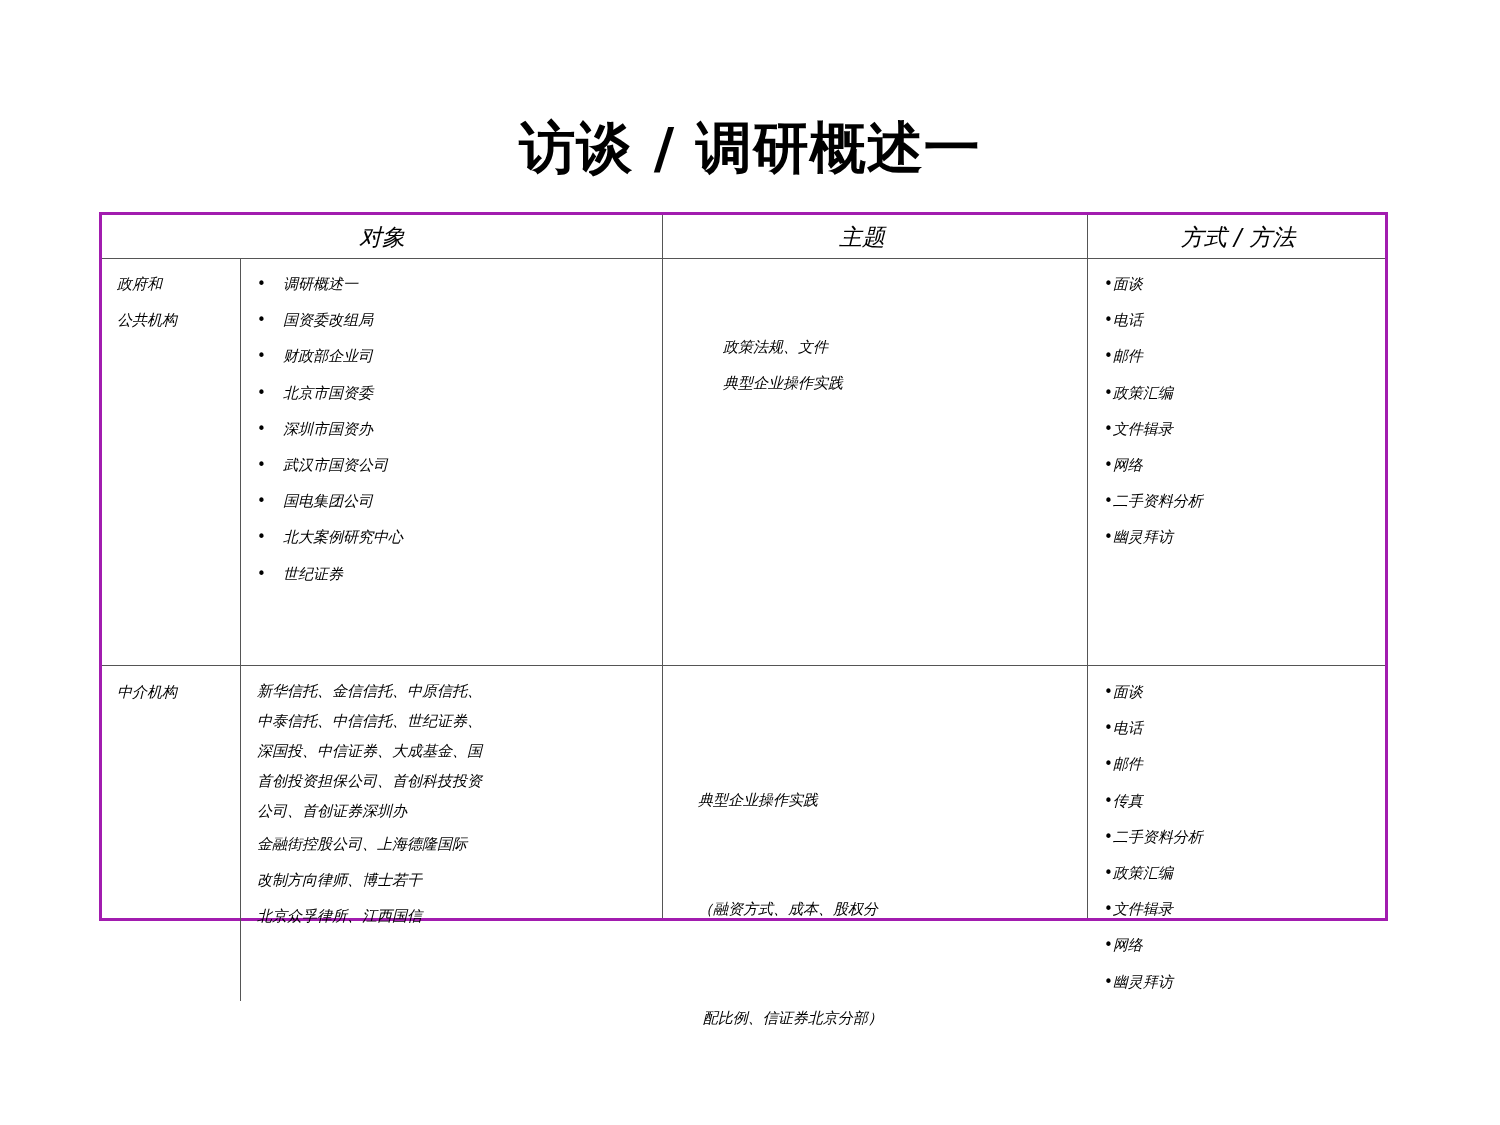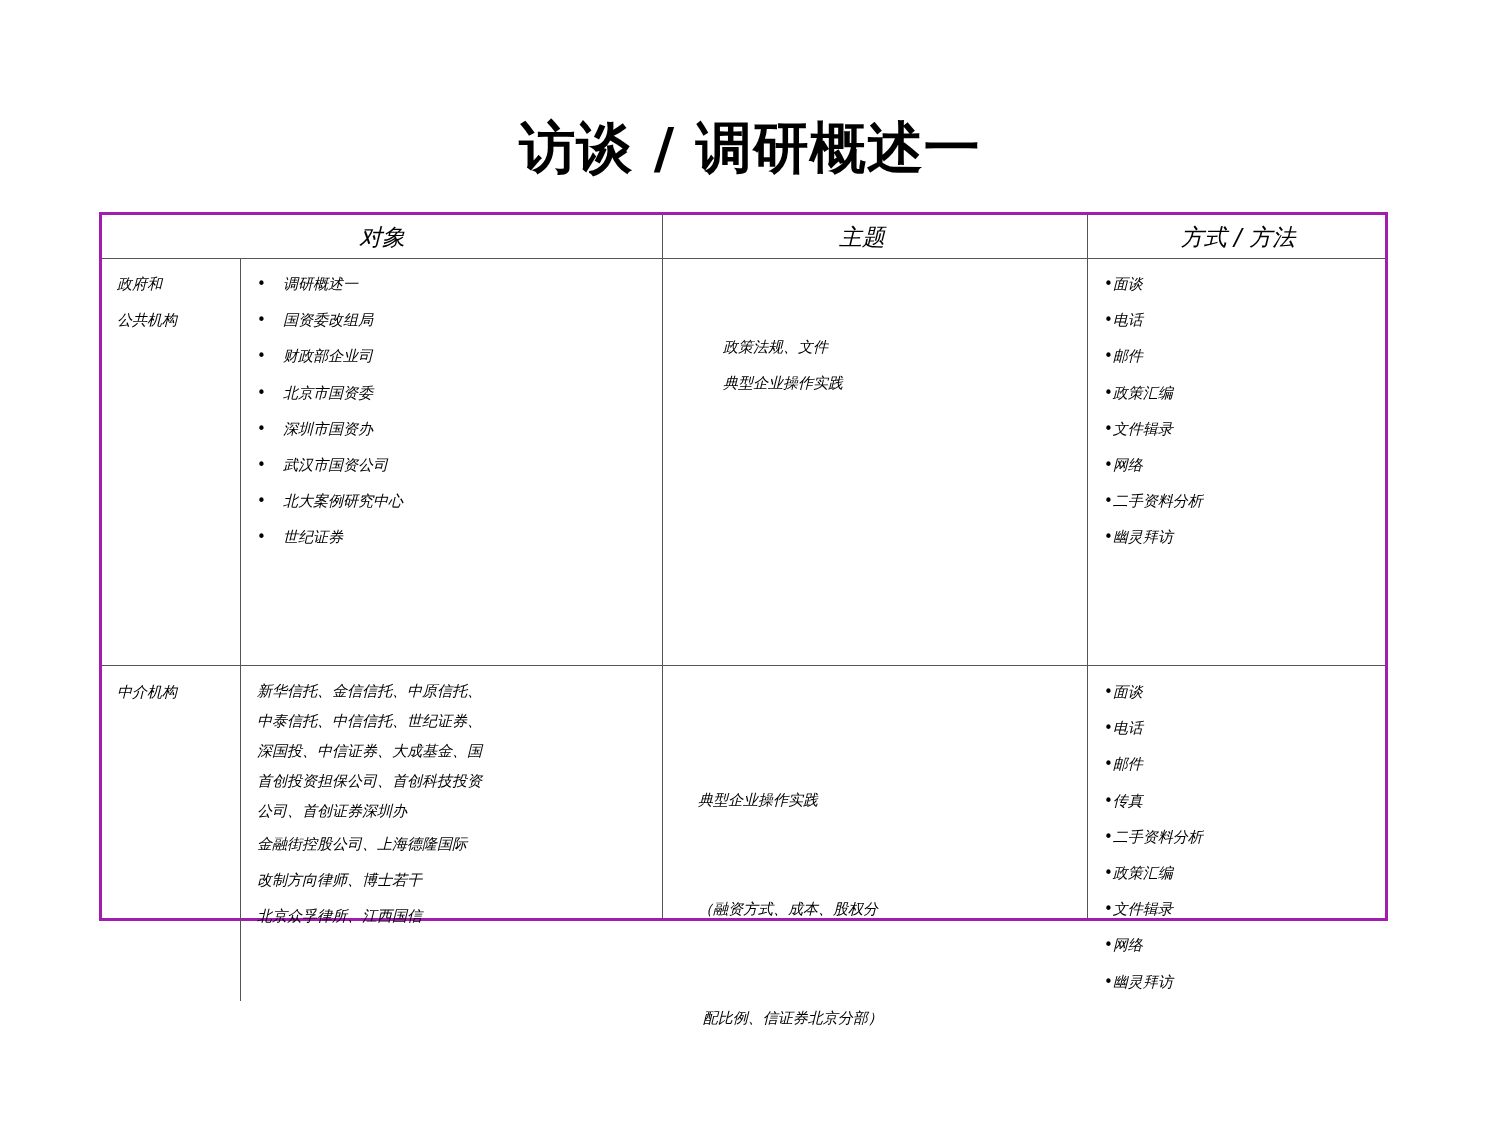--- a/index.html
+++ b/index.html
@@ -50,20 +50,21 @@
     <div>公共机构</div>
   </div>
   <div class="cell" style="left:155px; top:51px;">
     <ul class="bul">
       <li>调研概述一</li>
       <li>国资委改组局</li>
       <li>财政部企业司</li>
       <li>北京市国资委</li>
       <li>深圳市国资办</li>
       <li>武汉市国资公司</li>
+      <li>国电集团公司</li>
       <li>北大案例研究中心</li>
       <li>世纪证券</li>
     </ul>
   </div>
   <div class="cell" style="left:621px; top:114px;">
     <div>政策法规、文件</div>
     <div>典型企业操作实践</div>
   </div>
   <div class="cell" style="left:1002px; top:51px;">
     <ul class="mth">

